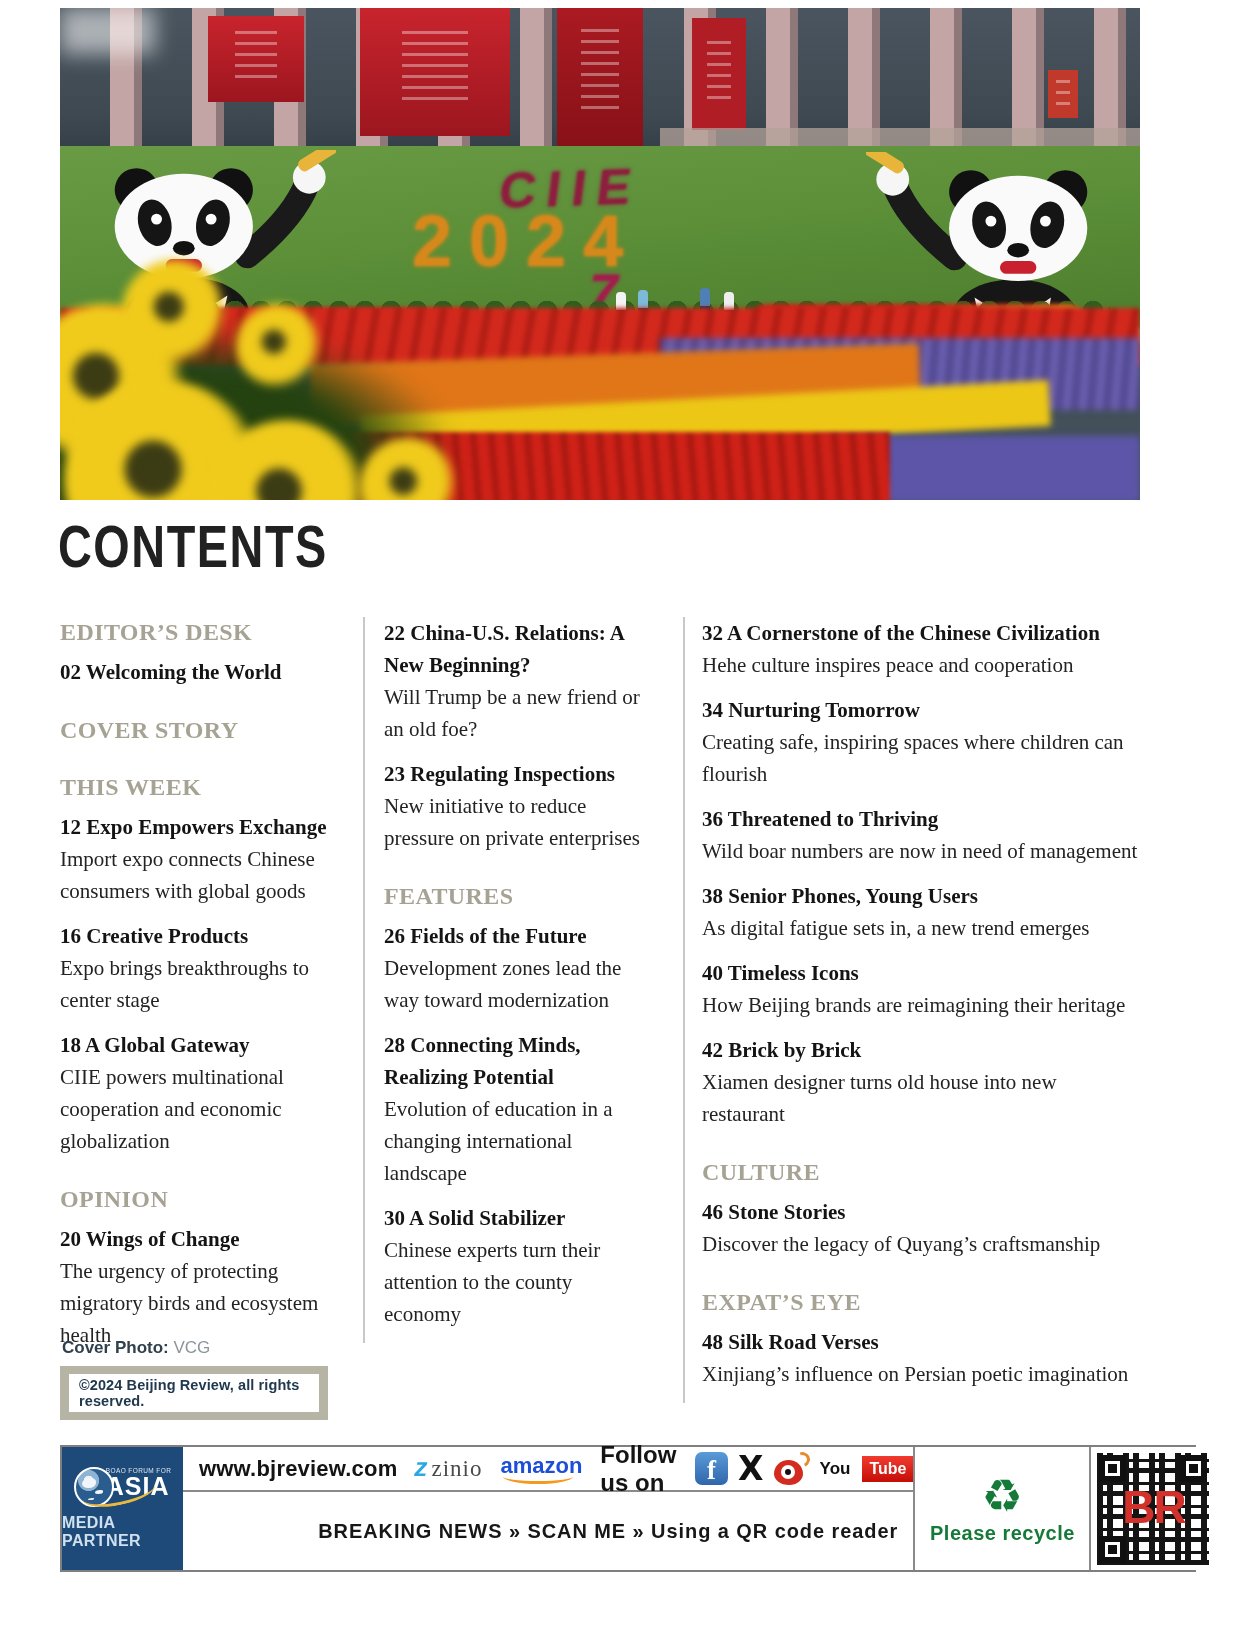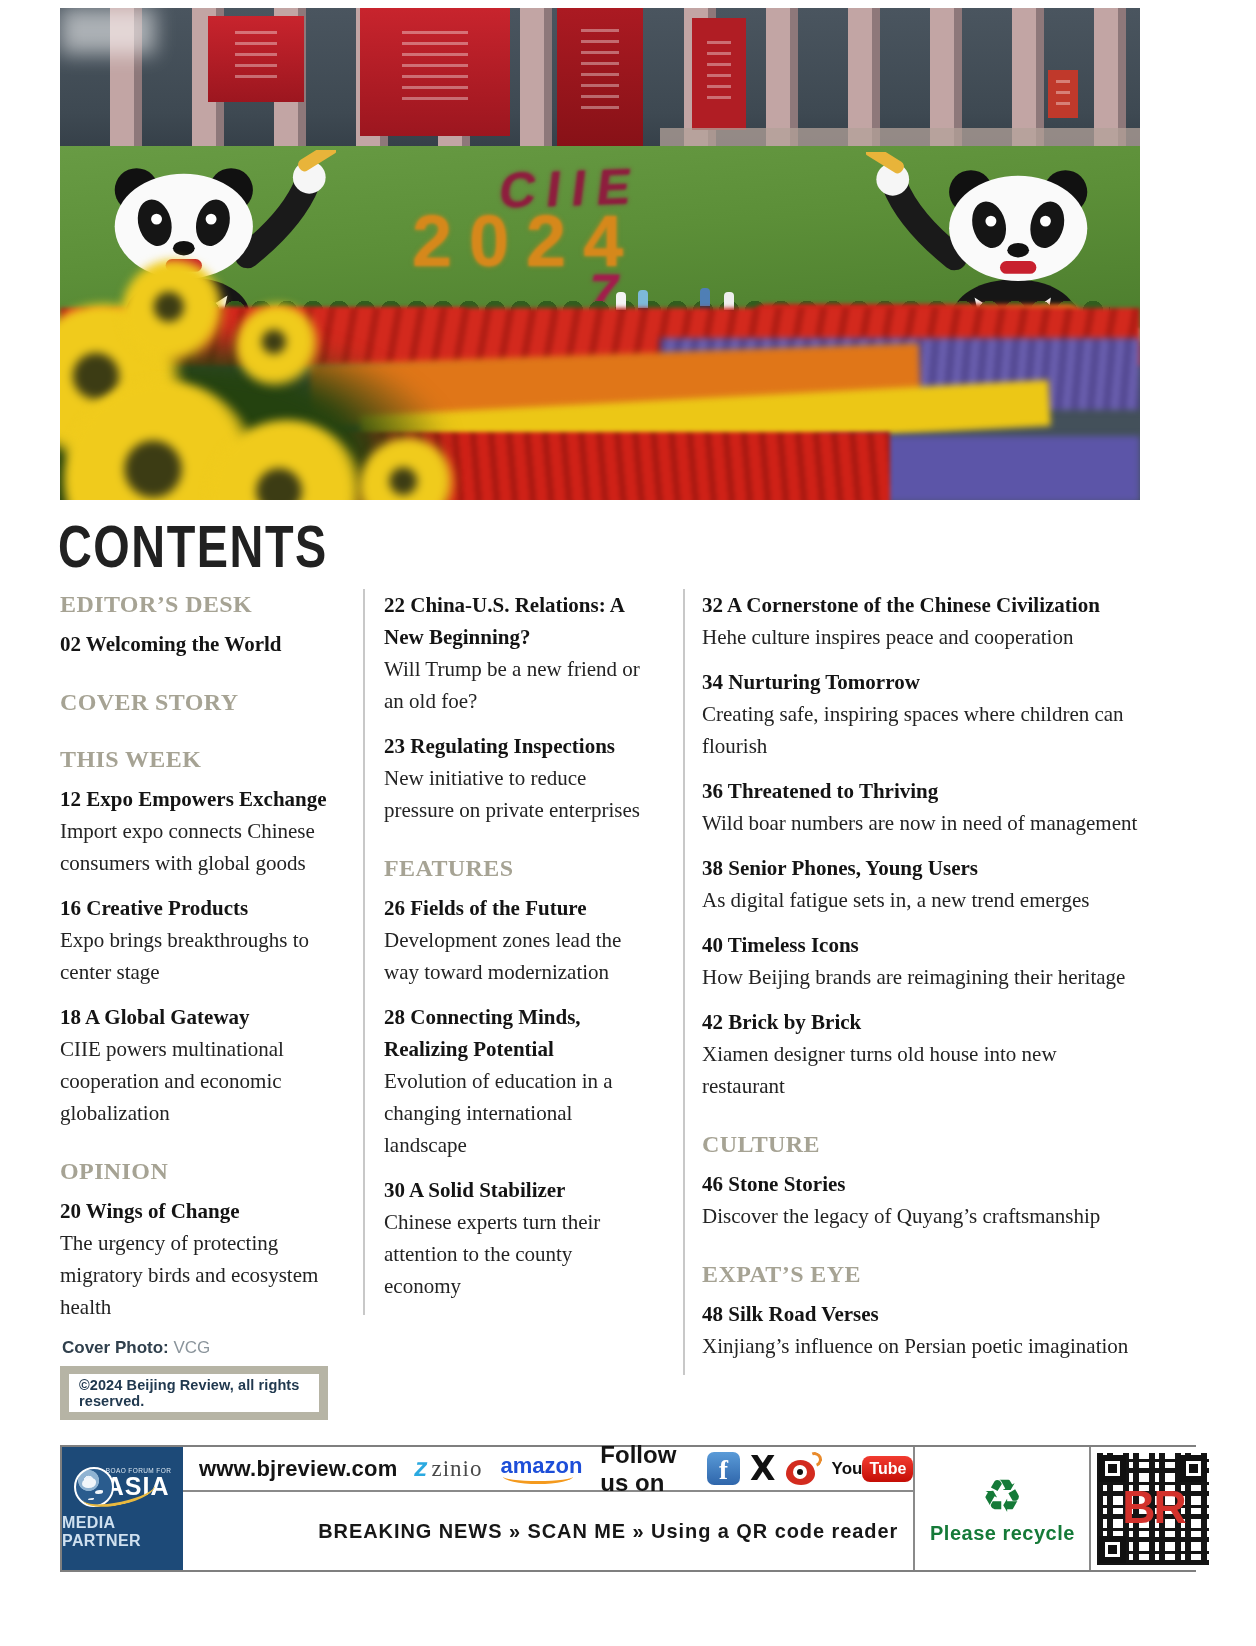--- a/index.html
+++ b/index.html
@@ -80,21 +80,21 @@
   .bl3 { left:4px;   top:372px; width:198px; height:198px; }
   .bl4 { left:176px; top:296px; width:84px;  height:84px; }
   .bl5 { left:148px; top:412px; width:158px; height:158px; }
   .bl6 { left:300px; top:430px; width:96px;  height:96px; }
 
   
   .contents-title { position:absolute; left:58px; top:512px;
       font-family:"Liberation Sans","DejaVu Sans",sans-serif; font-weight:900;
       font-size:60px; letter-spacing:2px; color:#212121;
       transform:scaleX(.78); transform-origin:left top; white-space:nowrap; }
-  .toc { position:absolute; left:60px; top:589px; width:1080px; display:flex;
+  .toc { position:absolute; left:60px; top:617px; width:1080px; display:flex;
       align-items:flex-start; font-size:21px; line-height:32px; }
   .toc-col.c1 { width:303px; padding-right:16px; }
   .toc-col.c2 { width:320px; border-left:2px solid #c8c8c8; padding-left:19px; padding-right:30px; }
   .toc-col.c3 { flex:1; border-left:2px solid #c8c8c8; padding-left:17px; }
   .sec { font-weight:700; font-size:24px; line-height:30px; letter-spacing:.4px;
       color:#a6a394; margin:0 0 9px; }
   .sec:not(:first-child) { margin-top:27px; }
   .art { margin:0 0 13px; }
   .art .t { font-weight:700; color:#141414; }
   .art .d { color:#232323; }
@@ -149,23 +149,23 @@
   .ic-wb { width:36px; height:33px; position:relative; }
   .wb-body { position:absolute; left:0; bottom:0; width:29px; height:25px; background:#d32b1f;
       border-radius:50% 50% 48% 52% / 55% 55% 45% 45%; }
   .wb-eye { position:absolute; left:7px; top:5px; width:14px; height:14px; background:#fff;
       border-radius:50%; }
   .wb-eye::after { content:""; position:absolute; left:4px; top:4px; width:6px; height:6px;
       background:#111; border-radius:50%; }
   .wb-arc { position:absolute; right:0; top:0; width:15px; height:15px; border:3px solid #e98a2b;
       border-left-color:transparent; border-bottom-color:transparent; border-radius:50%;
       transform:rotate(24deg); }
-  .ic-yt { display:flex; align-items:center; gap:0; }
+  .ic-yt { display:flex; align-items:center; gap:12px; }
   .yt-you { font-weight:800; font-size:17px; color:#111; }
-  .yt-tube { background:linear-gradient(#f23b30,#c40d05); border-radius:8px; color:#fff;
+  .yt-tube { background:linear-gradient(#f23b30,#c40d05); border-radius:0; color:#fff;
       font-weight:800; font-size:16px; padding:4px 7px; }
   .breaking { font-weight:800; font-size:21px; letter-spacing:1px; color:#171717;
       transform:scaleX(.95); white-space:nowrap; }
   .f-recycle { width:176px; border-left:2px solid #8a8a8a; flex:none;
       display:flex; flex-direction:column; align-items:center; justify-content:center; gap:2px; }
   .rc-glyph { font-family:"DejaVu Sans",sans-serif; font-size:46px; line-height:48px; color:#157a38; }
   .rc-label { font-weight:800; font-size:20px; color:#157a38; letter-spacing:.5px; }
   .f-qr { width:126px; border-left:2px solid #8a8a8a; flex:none; position:relative;
       display:flex; align-items:center; justify-content:center; background:#fff; }
   .qr { width:112px; height:112px; position:relative; background:#fff; overflow:hidden; }

